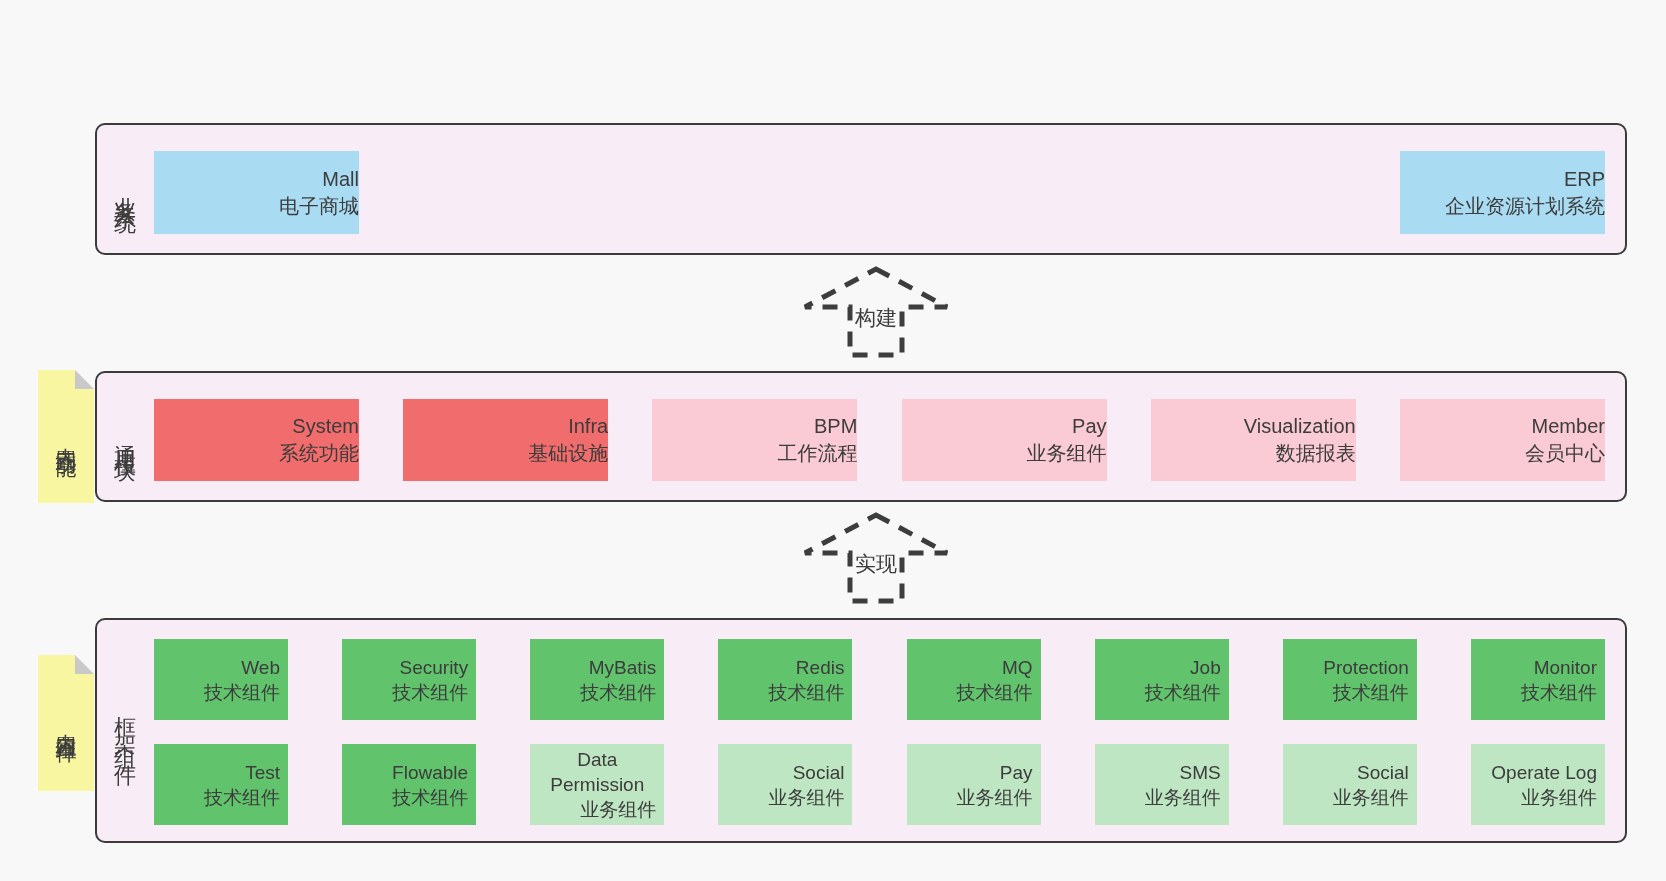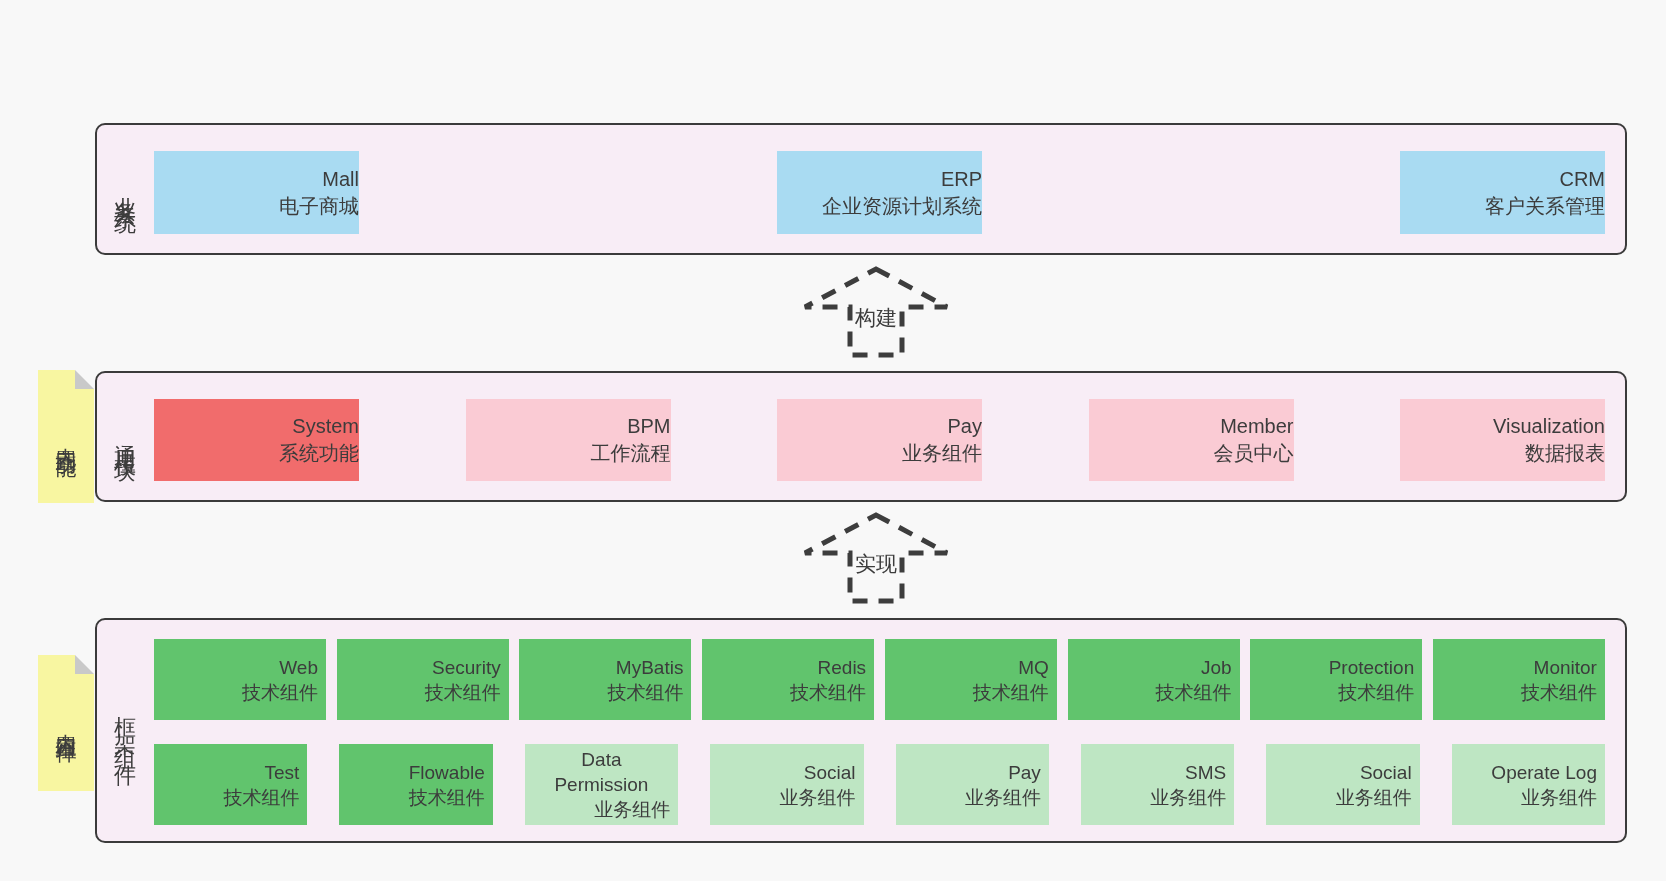--- a/index.html
+++ b/index.html
@@ -31,21 +31,21 @@
   #band-business .row{top:26px;height:83px;}
   #band-common .row{top:26px;height:82px;}
   #band-framework .row-1{top:19px;height:81px;}
   #band-framework .row-2{top:124px;height:81px;gap:32px;}
   .box{
     box-sizing:border-box;border-radius:0;
     display:flex;flex-direction:column;align-items:flex-end;justify-content:center;
     text-align:center;
   }
   #band-business .box,#band-common .box{width:205px;font-size:20px;line-height:27px;}
-  #band-framework .box{width:172px;font-size:19px;line-height:25px;padding:0 8px;}
+  #band-framework .box{width:134px;font-size:19px;line-height:25px;padding:0 8px;}
   .box.blue{background:var(--blue,#a9dbf2);}
   .box.red{background:var(--red,#f16c6c);}
   .box.pink{background:var(--pink,#facbd4);}
   .box.green{background:var(--green,#61c46d);}
   .box.green-light{background:var(--green-light,#bee6c3);}
   .sticky{
     position:absolute;width:56px;background:var(--sticky-yellow,#f8f6a1);
   }
   #sticky-common{left:38px;top:370px;height:133px;}
   #sticky-framework{left:38px;top:655px;height:136px;}
@@ -85,56 +85,56 @@
   <span class="band-label">业务系统</span>
   <div class="row">
       <div class="box blue">
         <div class="box-title">Mall</div>
         <div class="box-sub">电子商城</div>
       </div>
       <div class="box blue">
         <div class="box-title">ERP</div>
         <div class="box-sub">企业资源计划系统</div>
       </div>
-      <div class="box blue">
-        <div class="box-title">CRM</div>
-        <div class="box-sub">客户关系管理</div>
-      </div>
     </div>
 </section>
 
 <div class="arrow" id="arrow-build">
   <svg viewBox="0 0 150 92">
     <polygon points="75,3 146,41 101,41 101,89 49,89 49,41 4,41" fill="none" stroke="#3d3d3d" stroke-width="5" stroke-dasharray="15 11"></polygon>
     <text x="75" y="59" text-anchor="middle">构建</text>
   </svg>
 </div>
 
 <section class="band" id="band-common">
   <span class="band-label">通用模块</span>
   <div class="row">
       <div class="box red">
         <div class="box-title">System</div>
         <div class="box-sub">系统功能</div>
       </div>
+      <div class="box red">
+        <div class="box-title">Infra</div>
+        <div class="box-sub">基础设施</div>
+      </div>
       <div class="box pink">
         <div class="box-title">BPM</div>
         <div class="box-sub">工作流程</div>
       </div>
       <div class="box pink">
         <div class="box-title">Pay</div>
         <div class="box-sub">业务组件</div>
       </div>
       <div class="box pink">
+        <div class="box-title">Visualization</div>
+        <div class="box-sub">数据报表</div>
+      </div>
+      <div class="box pink">
         <div class="box-title">Member</div>
         <div class="box-sub">会员中心</div>
-      </div>
-      <div class="box pink">
-        <div class="box-title">Visualization</div>
-        <div class="box-sub">数据报表</div>
       </div>
     </div>
 </section>
 
 <div class="arrow" id="arrow-implement">
   <svg viewBox="0 0 150 92">
     <polygon points="75,3 146,41 101,41 101,89 49,89 49,41 4,41" fill="none" stroke="#3d3d3d" stroke-width="5" stroke-dasharray="15 11"></polygon>
     <text x="75" y="59" text-anchor="middle">实现</text>
   </svg>
 </div>

